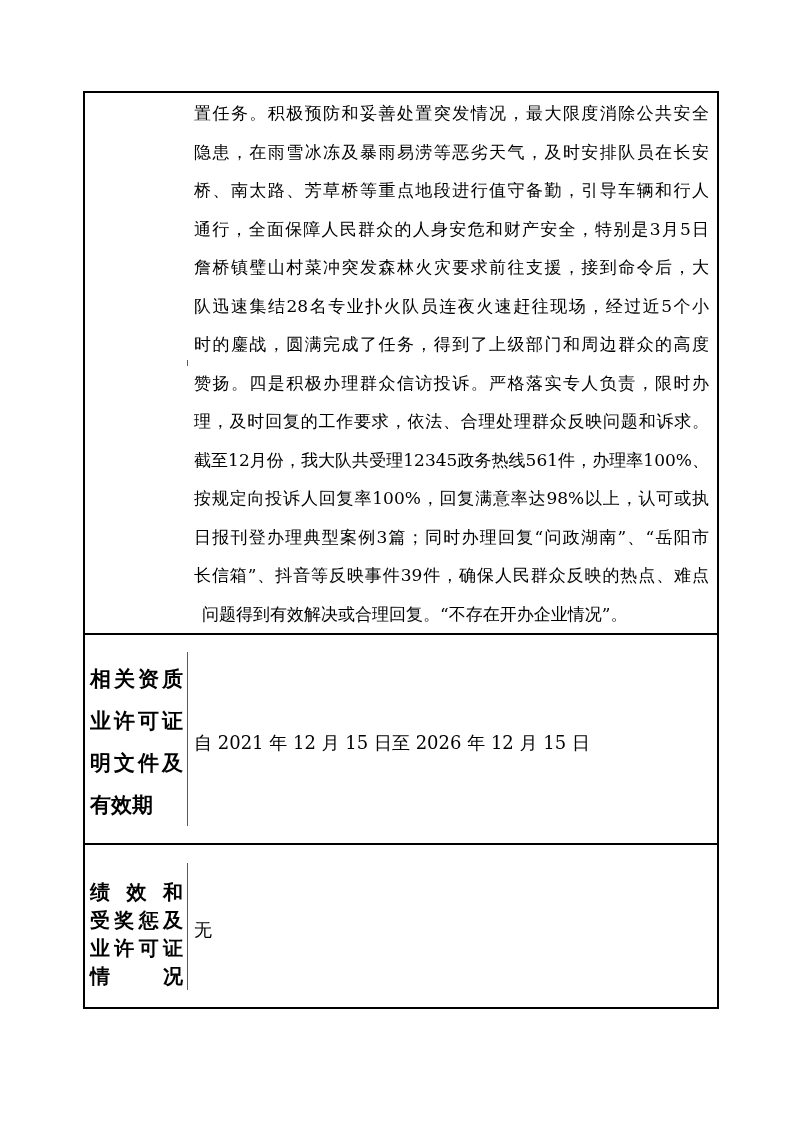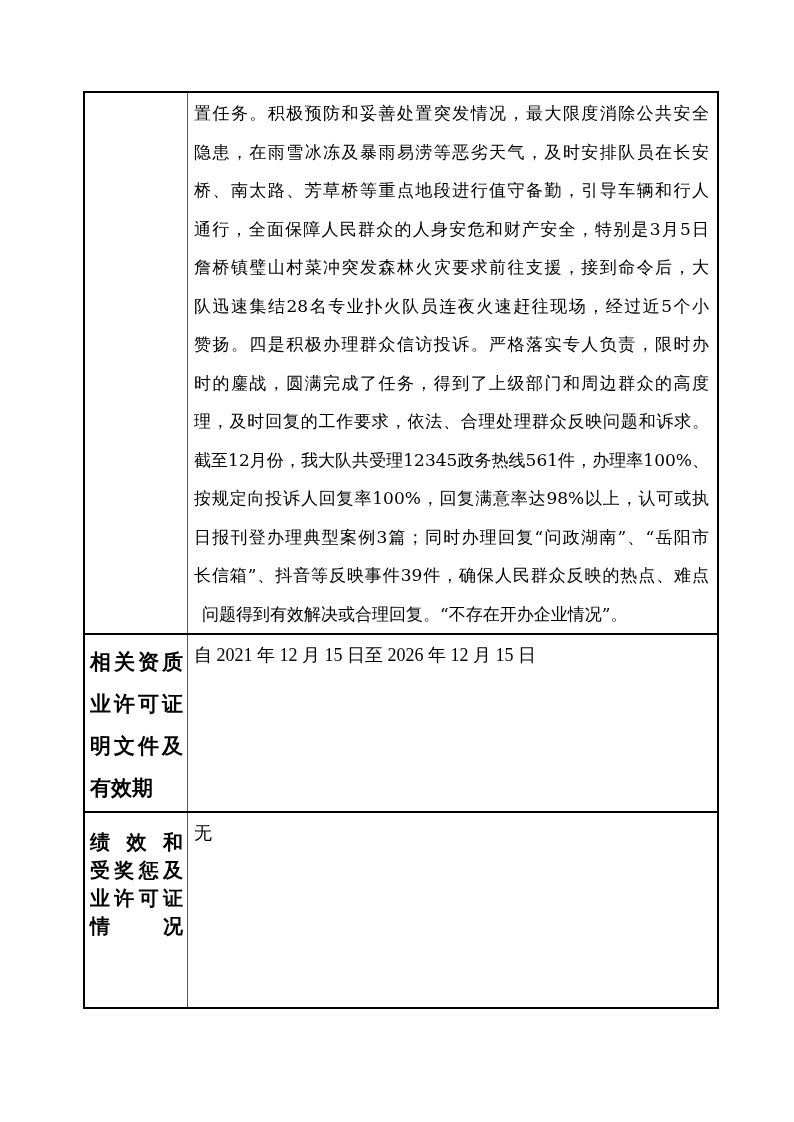--- a/index.html
+++ b/index.html
@@ -23,29 +23,29 @@
     width: 636px;
     height: 918px;
     box-sizing: border-box;
     border: 2px solid #000000;
     display: flex;
     flex-direction: column;
   }
   .t-row {
     display: flex;
     box-sizing: border-box;
+    align-items: center;
   }
   .t-row.r1 {
     height: 542px;
     border-bottom: 2px solid #000000;
   }
   .t-row.r2 {
-    height: 178px;
+    height: 210px;
     border-bottom: 2px solid #000000;
-    font-family: Liberation Serif, serif;
   }
   .t-row.r3 {
     flex: 1;
   }
   .label-cell {
     width: 103px;
     box-sizing: border-box;
     border-right: 1px solid #5a5a5a;
     padding: 6px 4px 0 5px;
     font-weight: 700;
@@ -101,22 +101,22 @@
     <div class="t-row r1">
       <div class="label-cell"></div>
       <div class="content-cell para">
 
       <div class="tline">置任务。积极预防和妥善处置突发情况，最大限度消除公共安全</div>
           <div class="tline">隐患，在雨雪冰冻及暴雨易涝等恶劣天气，及时安排队员在长安</div>
           <div class="tline">桥、南太路、芳草桥等重点地段进行值守备勤，引导车辆和行人</div>
           <div class="tline">通行，全面保障人民群众的人身安危和财产安全，特别是3月5日</div>
           <div class="tline">詹桥镇璧山村菜冲突发森林火灾要求前往支援，接到命令后，大</div>
           <div class="tline">队迅速集结28名专业扑火队员连夜火速赶往现场，经过近5个小</div>
+          <div class="tline">时的鏖战，圆满完成了任务，得到了上级部门和周边群众的高度</div>
           <div class="tline">赞扬。四是积极办理群众信访投诉。严格落实专人负责，限时办</div>
-          <div class="tline">时的鏖战，圆满完成了任务，得到了上级部门和周边群众的高度</div>
           <div class="tline">理，及时回复的工作要求，依法、合理处理群众反映问题和诉求。</div>
           <div class="tline">截至12月份，我大队共受理12345政务热线561件，办理率100%、</div>
           <div class="tline">按规定向投诉人回复率100%，回复满意率达98%以上，认可或执</div>
           <div class="tline">日报刊登办理典型案例3篇；同时办理回复“问政湖南”、“岳阳市</div>
           <div class="tline">长信箱”、抖音等反映事件39件，确保人民群众反映的热点、难点</div>
           <div class="tline">问题得到有效解决或合理回复。“不存在开办企业情况”。</div>
         </div>
     </div>
 
     <div class="t-row r2">

